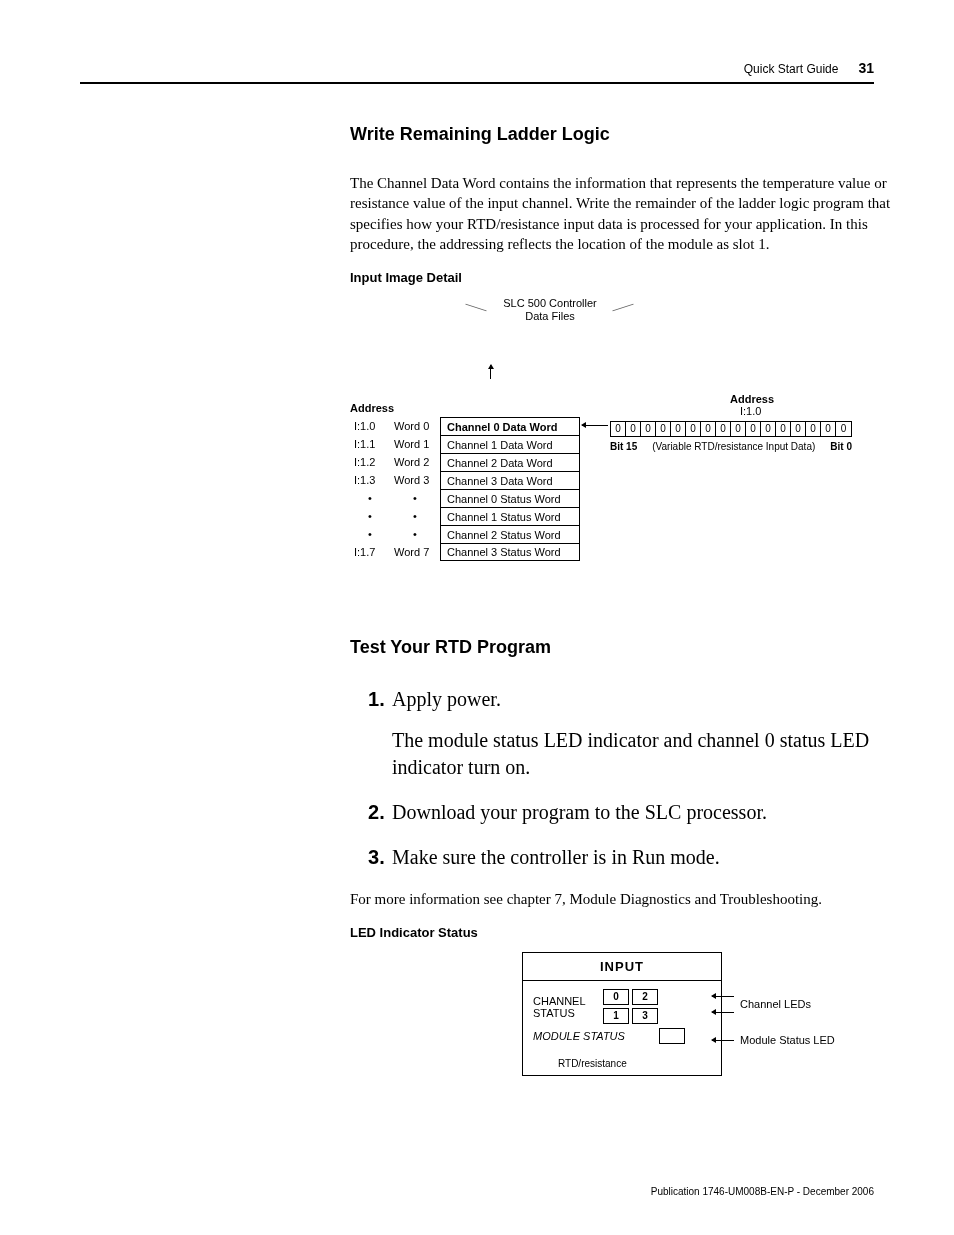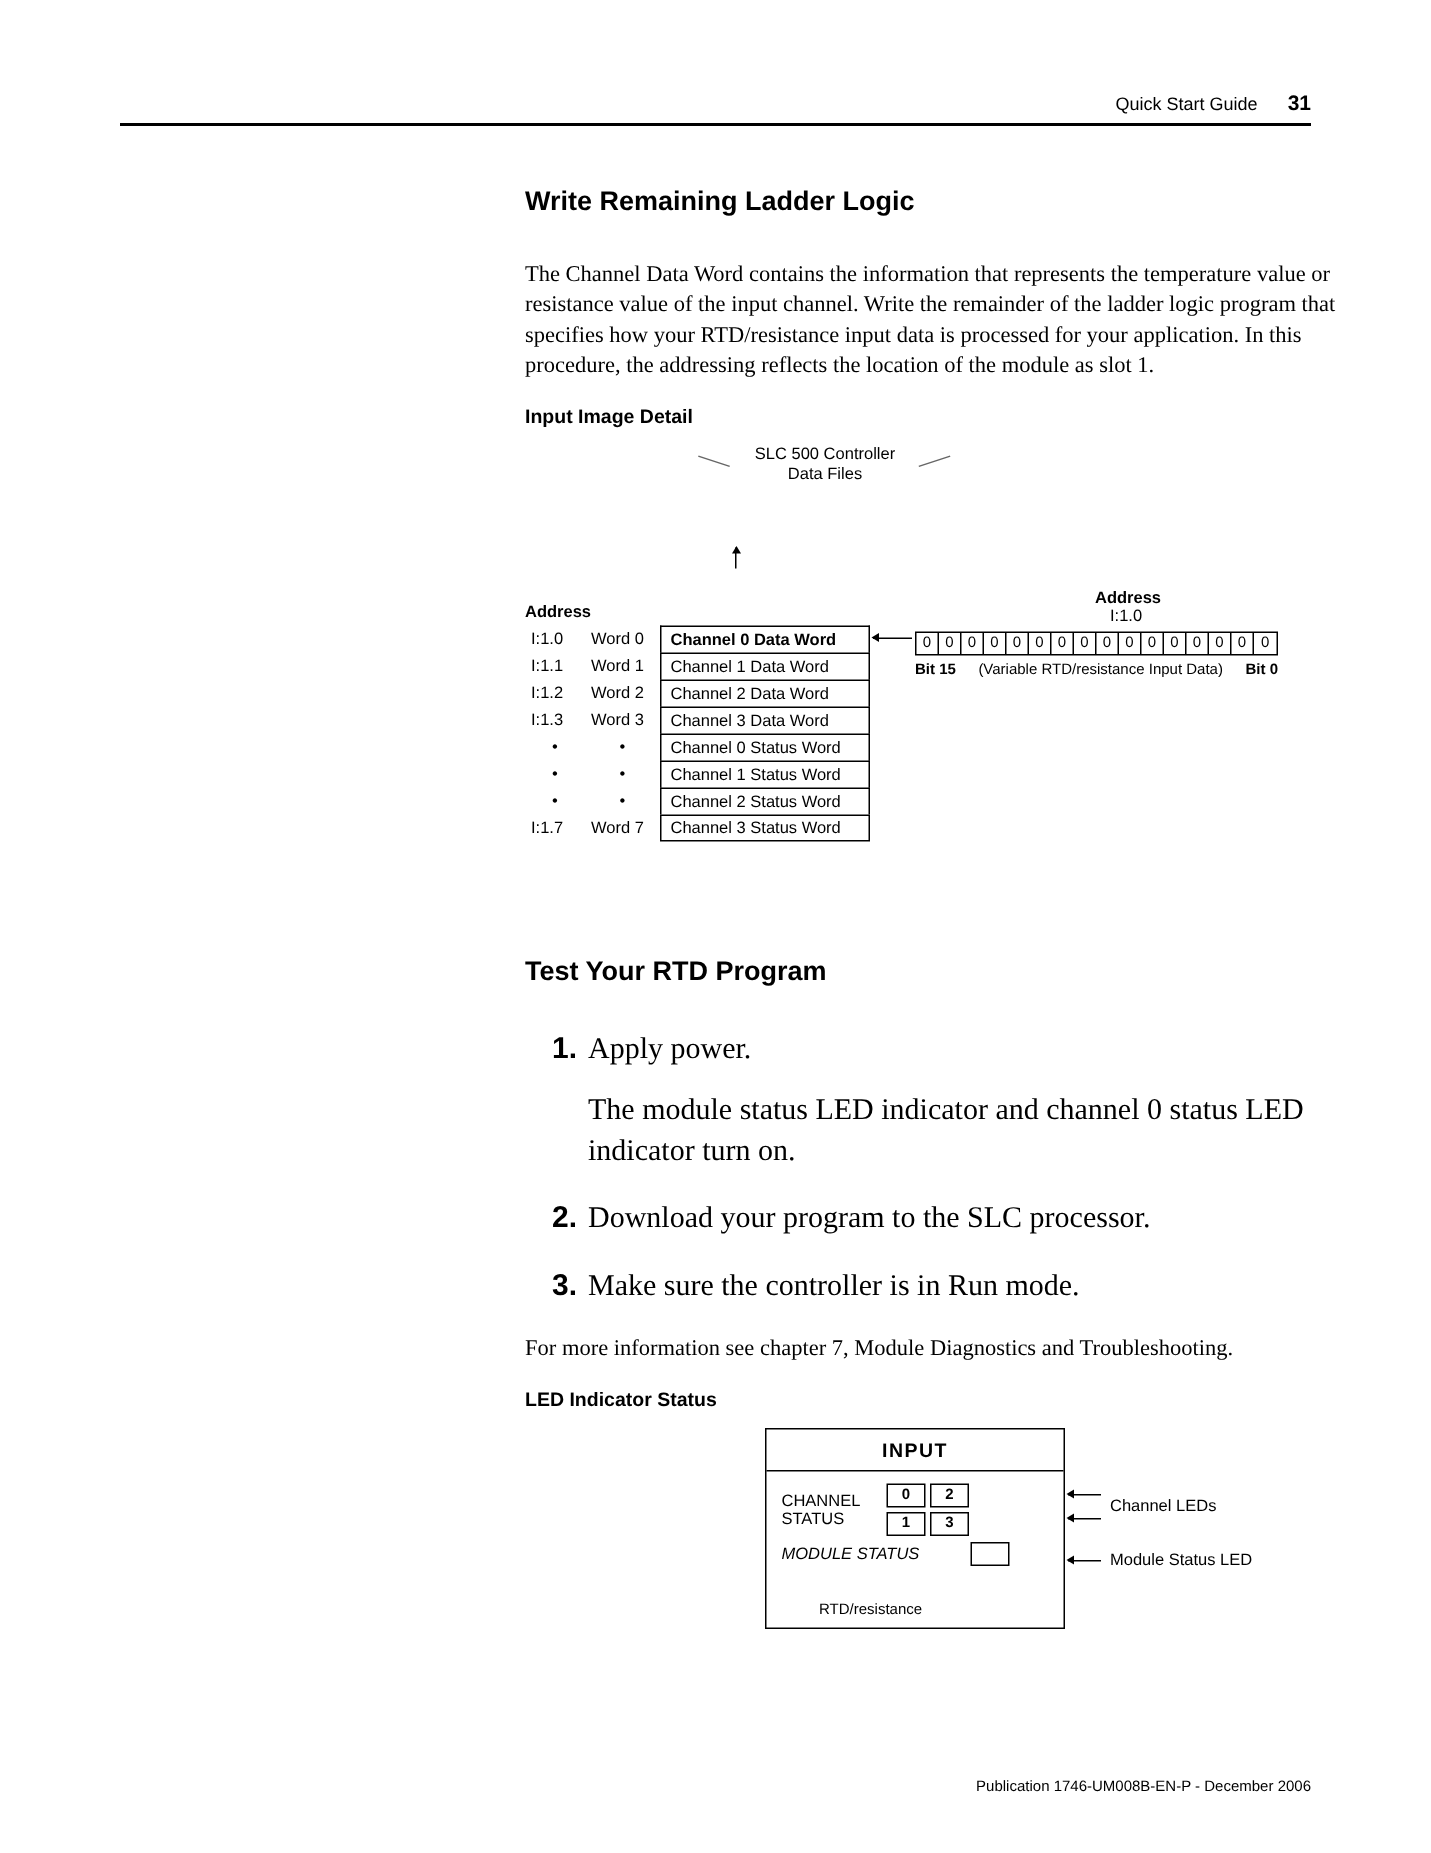--- a/index.html
+++ b/index.html
@@ -171,36 +171,36 @@
     margin-top: 10px;
     font-family: Arial, Helvetica, sans-serif;
     font-size: 11px;
     height: 170px;
   }
   .led-outer {
     border: 1px solid #000;
     width: 200px;
     padding: 6px 0 0 0;
     position: absolute;
-    left: 0; top: 0;
+    left: 12px; top: 0;
   }
   .led-inner { border-top: 1px solid #000; padding: 4px 10px 6px 10px; margin-top: 4px; }
   .led-title { font-weight: bold; text-align: center; font-size: 13px; letter-spacing: 1px; padding-bottom: 2px;}
   .led-row { display: flex; align-items: center; margin: 4px 0; font-size: 11px; }
   .led-row .lbl { width: 70px; line-height: 1.1; }
   .led-grid { display: grid; grid-template-columns: 26px 26px; grid-template-rows: 16px 16px; gap: 3px; }
   .led-box {
     border: 1px solid #000;
     text-align: center;
     font-weight: bold;
     font-size: 10px;
     line-height: 14px;
   }
   .led-single { width: 26px; height: 16px; border: 1px solid #000; margin-left: 56px;}
-  .rtd-lbl { font-size: 10px; margin-top: 24px; padding-left: 25px; }
+  .rtd-lbl { font-size: 10px; margin-top: 14px; padding-left: 25px; }
   .callout { position: absolute; font-size: 11px; }
   .callout-line {
     position: absolute;
     height: 1px;
     background: #000;
   }
   .callout-line::before {
     content: "";
     position: absolute;
     left: -1px; top: -3px;

